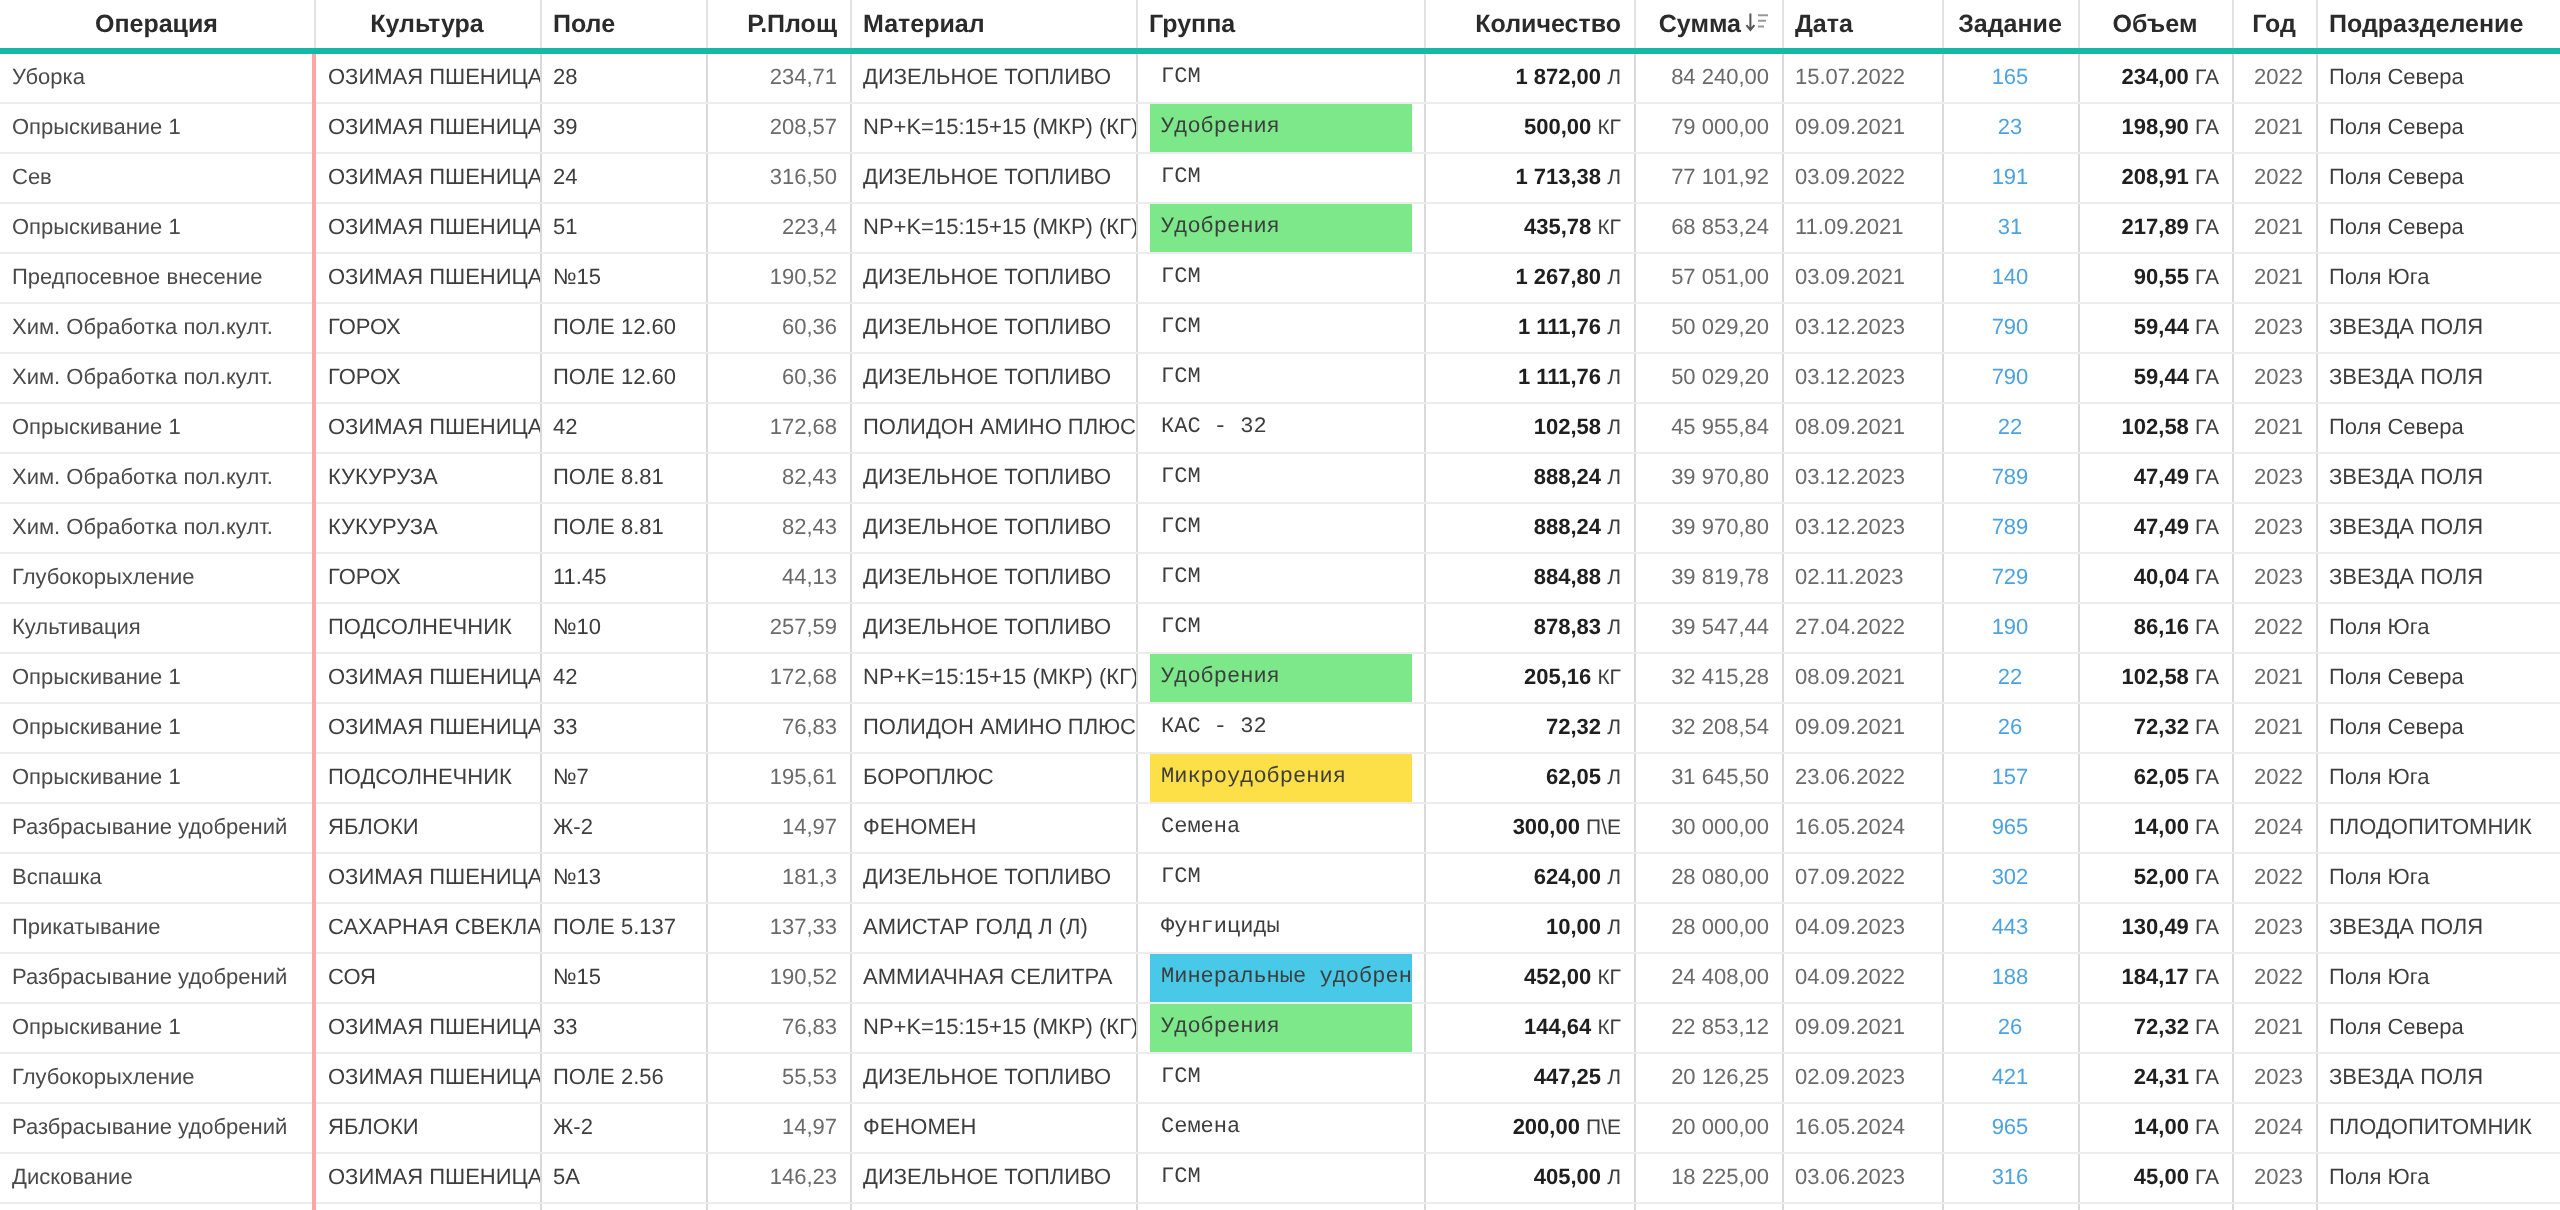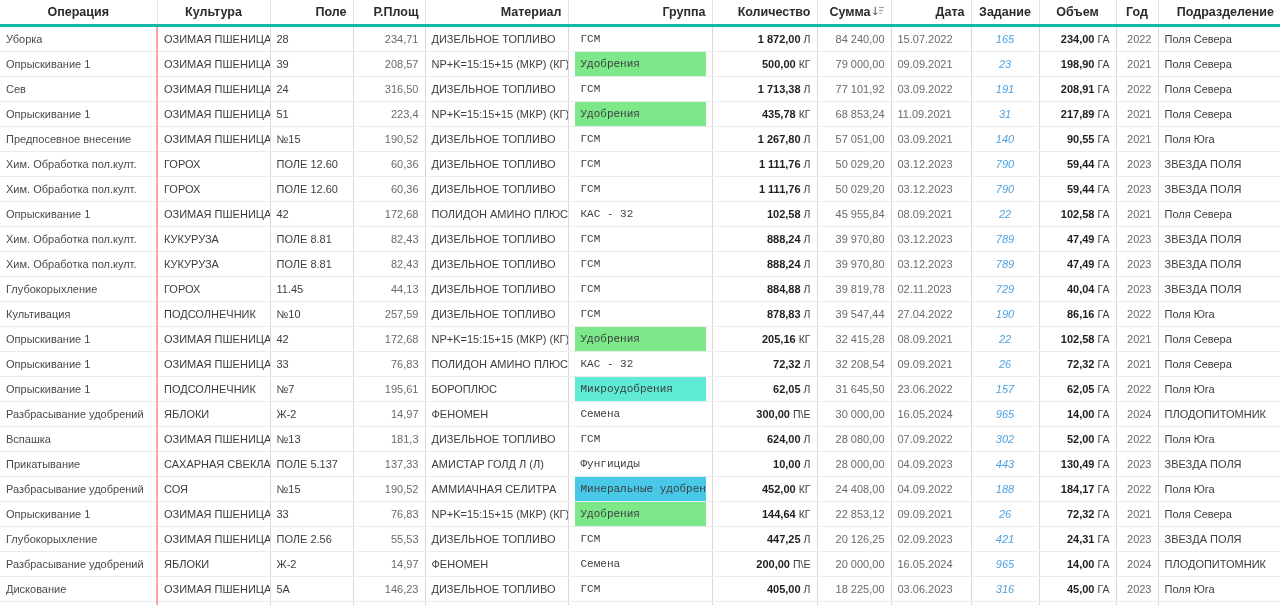--- a/index.html
+++ b/index.html
@@ -36,41 +36,41 @@
     font-size: 12.5px;
     font-weight: bold;
     color: #2b2b2b;
     background: #ffffff;
     border-bottom: 3px solid #14b8a6;
     border-right: 1px solid #e2e2e2;
     text-align: center;
     position: relative;
   }
   #grid thead th.last { border-right: none; }
-  #grid thead th.hleft { text-align: right; }
+  #grid thead th.hleft { text-align: left; }
   #grid thead th.hright { text-align: right; }
 
   
   #grid tbody td {
     border-bottom: 1px solid #ececec;
     border-right: 1px solid #d9d9d9;
     background: #ffffff;
   }
   #grid tbody td.c-op {
     border-right: 2px solid #fca5a5;
     color: #4a4a4a;
   }
   #grid tbody td.last { border-right: none; }
   #grid tbody tr:last-child td { border-bottom: 1px solid #d6d6d6; }
 
   .num { text-align: right; }
   .ctr { text-align: center; }
   .bold { font-weight: bold; color: #1f1f1f; }
   .muted { color: #6a6a6a; }
-  .link { color: #4da2e0; font-style: italic; }
+  .link { color: #4da2e0; }
   .unit { font-weight: normal; color: #3d3d3d; font-size: 10.5px; }
 
   td.grp { padding: 0; font-family: Liberation Mono, monospace; }
   .grp-fill {
     display: block;
     height: 24px;
     line-height: 24px;
     padding: 0 6px;
     box-sizing: border-box;
     font-size: 11px;
@@ -382,21 +382,21 @@
         <td class="num muted">2021</td>
         <td class="last">Поля Севера</td>
       </tr>
       <tr>
         <td class="c-op">Опрыскивание 1</td>
         <td>ПОДСОЛНЕЧНИК</td>
         <td>№7</td>
         <td class="num muted">195,61</td>
         <td>БОРОПЛЮС</td>
         <td class="grp">
-          <span class="grp-fill" style="background: #5eead4;">Микроудобрения</span>
+          <span class="grp-fill" style="background: #fde047;">Микроудобрения</span>
         </td>
         <td class="num"><span class="bold">62,05</span> <span class="unit">Л</span></td>
         <td class="num muted">31 645,50</td>
         <td class="muted">23.06.2022</td>
         <td class="ctr"><span class="link">157</span></td>
         <td class="num"><span class="bold">62,05</span> <span class="unit">ГА</span></td>
         <td class="num muted">2022</td>
         <td class="last">Поля Юга</td>
       </tr>
       <tr>

